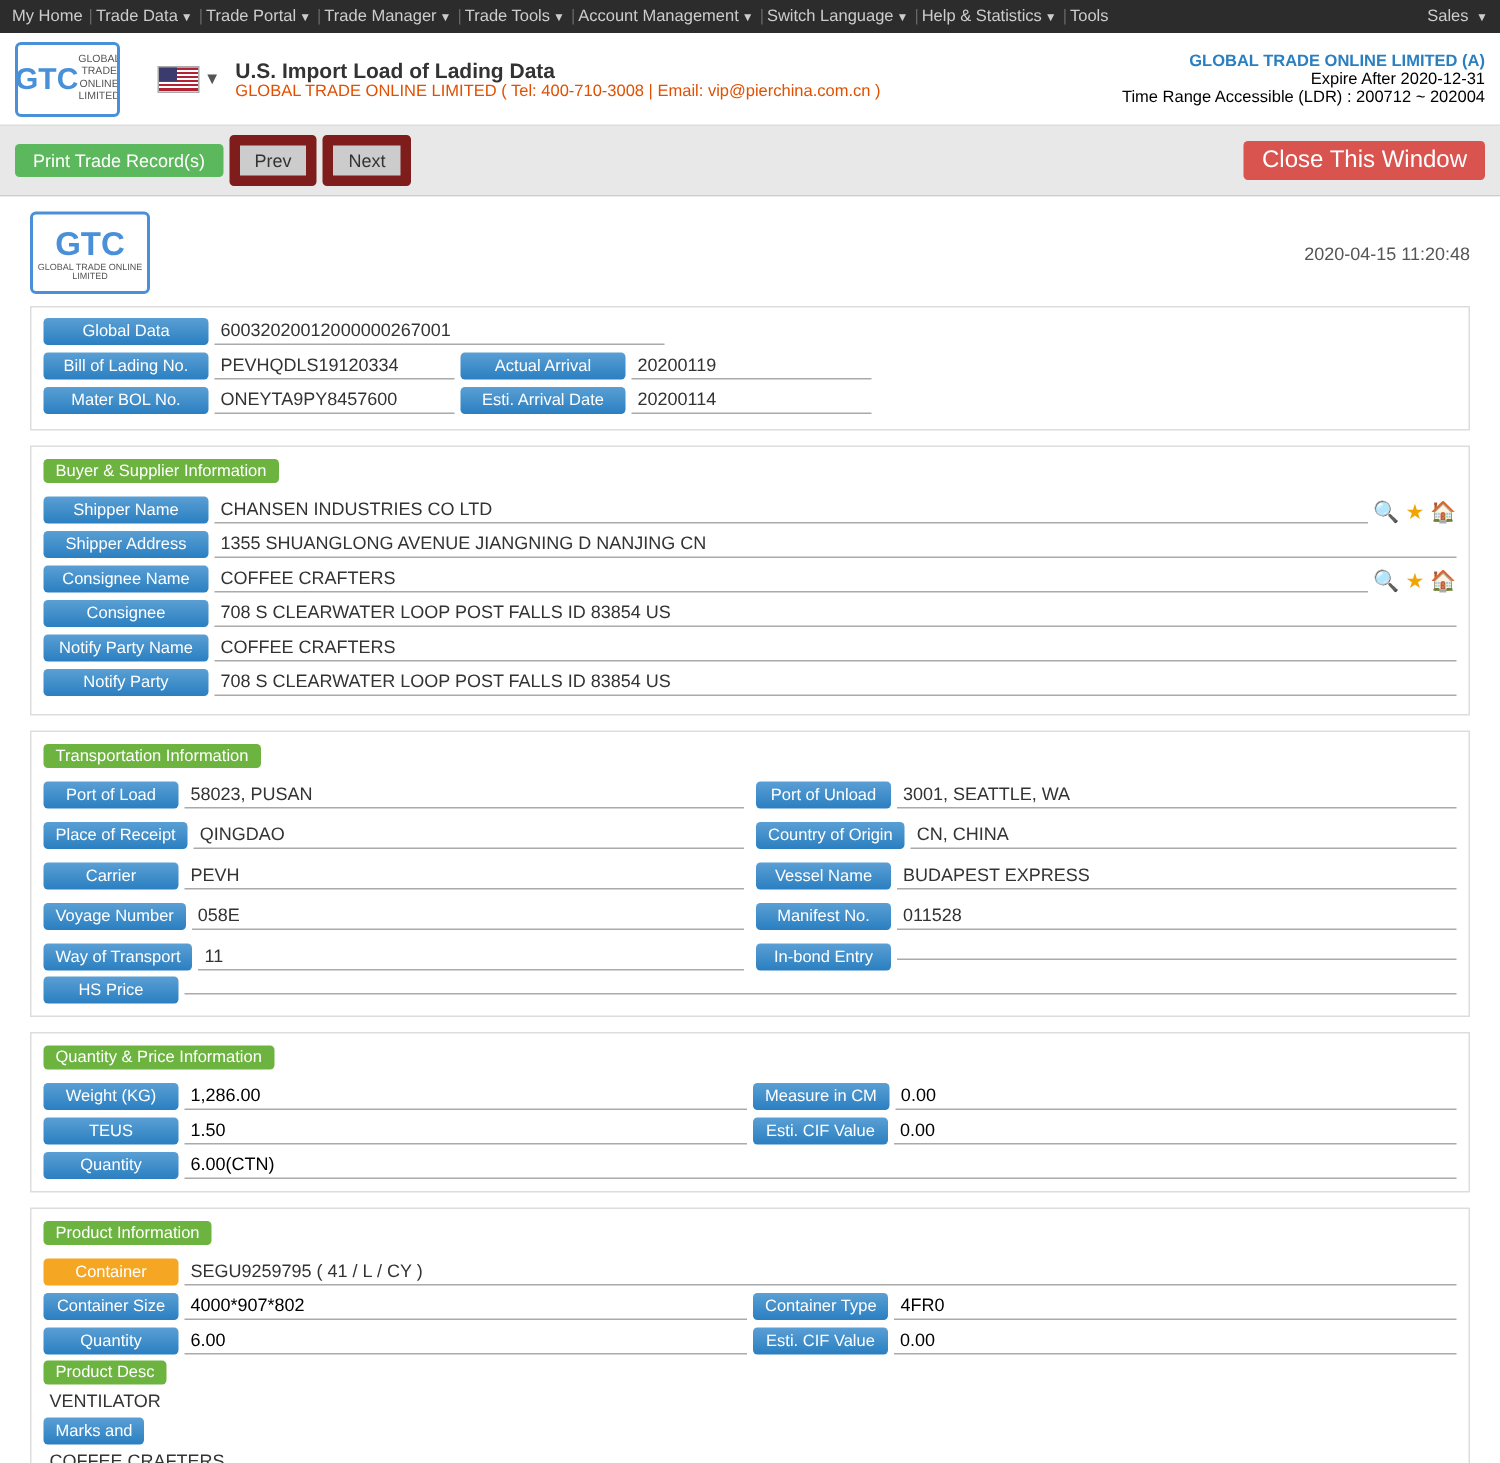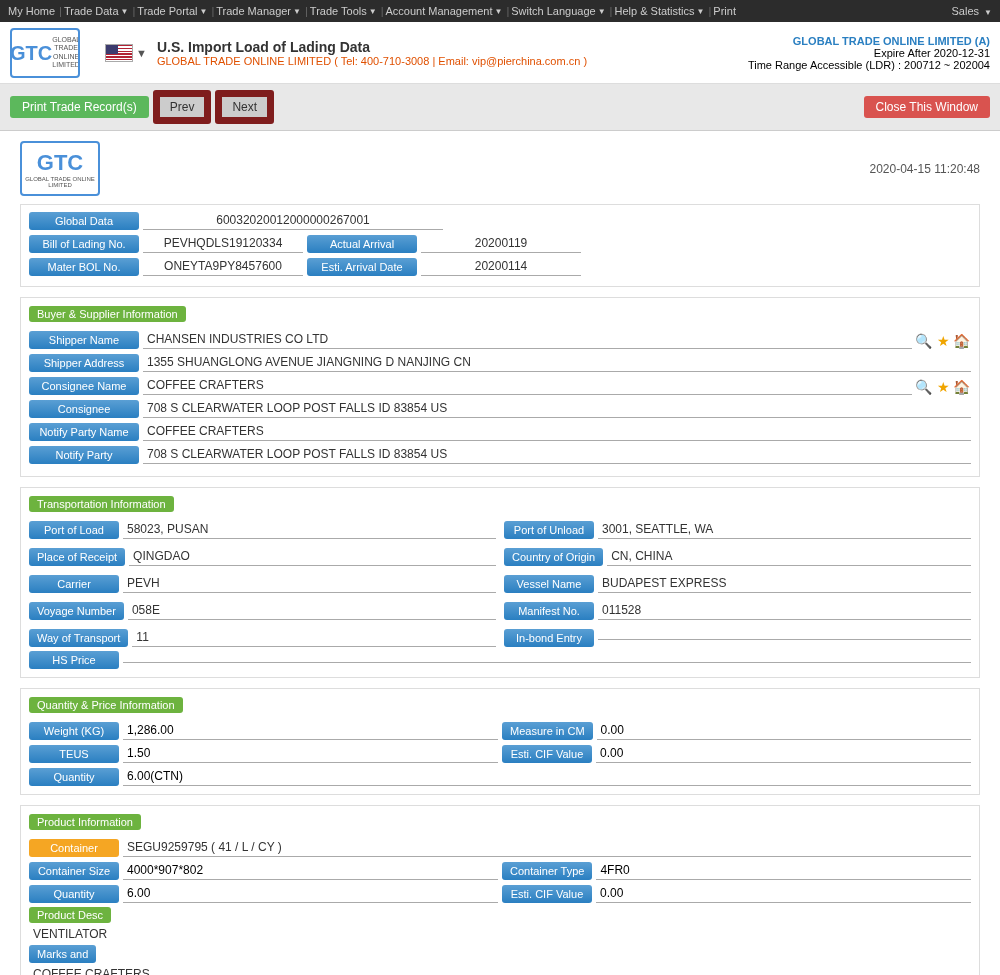--- a/index.html
+++ b/index.html
@@ -21,41 +21,41 @@
     .header-info { flex: 1; }
     .header-title { font-size: 14px; font-weight: bold; color: #333; }
     .header-subtitle { font-size: 11px; color: #e05000; }
     .header-right { text-align: right; font-size: 11px; }
     .header-right .brand { color: #2a7fc1; font-weight: bold; }
 
     
     .action-bar { background: #e8e8e8; border-bottom: 1px solid #ccc; padding: 6px 10px; display: flex; align-items: center; gap: 4px; }
     .btn-green { background: #5cb85c; color: white; border: none; padding: 4px 12px; border-radius: 3px; cursor: pointer; font-size: 12px; }
     .btn-gray { background: #ccc; color: #333; border: 7px solid #7f1d1d; padding: 3px 10px; border-radius: 3px; cursor: pointer; font-size: 12px; }
-    .btn-red { background: #d9534f; color: white; border: none; padding: 4px 12px; border-radius: 3px; cursor: pointer; font-size: 12px; margin-left: auto; }
+    .btn-red { background: #d9534f; color: white; border: none; padding: 4px 12px; border-radius: 3px; cursor: pointer; font-size: 16px; margin-left: auto; }
 
     
     .main-content { background: white; margin: 0; padding: 10px 20px 20px; }
 
     
     .record-header { display: flex; justify-content: space-between; align-items: center; margin-bottom: 8px; }
     .record-logo { display: flex; align-items: center; }
     .record-logo-box { width: 80px; height: 55px; border: 2px solid #4a90d9; border-radius: 4px; display: flex; flex-direction: column; align-items: center; justify-content: center; }
     .record-logo-gtc { font-size: 22px; font-weight: bold; color: #4a90d9; }
     .record-logo-sub { font-size: 6px; color: #555; text-align: center; }
     .record-datetime { color: #555; font-size: 12px; }
 
     
     .section { border: 1px solid #ddd; margin-bottom: 10px; padding: 8px; }
     .section-title { display: inline-block; background: #6db33f; color: white; font-size: 11px; padding: 2px 8px; border-radius: 3px; margin-bottom: 8px; }
 
     .field-row { display: flex; margin-bottom: 4px; align-items: center; flex-wrap: wrap; gap: 4px; }
     .field-label { background: linear-gradient(to bottom, #5a9fd4, #2a7fc1); color: white; font-size: 11px; padding: 3px 8px; border-radius: 3px; min-width: 110px; text-align: center; white-space: nowrap; }
     .field-label-sm { min-width: 90px; }
-    .field-value { border-bottom: 1px solid #aaa; min-width: 160px; padding: 2px 4px; font-size: 12px; color: #333; text-align: center; }
+    .field-value { border-bottom: 1px solid #aaa; min-width: 160px; padding: 2px 4px; font-size: 12px; color: #333; }
     .field-value-wide { min-width: 300px; }
 
     
     .bs-row { display: flex; margin-bottom: 4px; align-items: flex-end; gap: 4px; }
     .bs-value { border-bottom: 1px solid #aaa; padding: 2px 4px; font-size: 12px; color: #333; flex: 1; }
     .icon-search { cursor: pointer; color: #888; font-size: 14px; }
     .icon-star { cursor: pointer; color: #f0a500; font-size: 14px; }
     .icon-home { cursor: pointer; color: #888; font-size: 14px; }
 
     
@@ -95,21 +95,21 @@
   <span class="nav-item">Trade Manager <span class="dropdown-arrow">▼</span></span>
   <span class="separator">|</span>
   <span class="nav-item">Trade Tools <span class="dropdown-arrow">▼</span></span>
   <span class="separator">|</span>
   <span class="nav-item">Account Management <span class="dropdown-arrow">▼</span></span>
   <span class="separator">|</span>
   <span class="nav-item">Switch Language <span class="dropdown-arrow">▼</span></span>
   <span class="separator">|</span>
   <span class="nav-item">Help &amp; Statistics <span class="dropdown-arrow">▼</span></span>
   <span class="separator">|</span>
-  <span class="nav-item">Print</span>
+  <span class="nav-item">Tools</span>
   <span class="sales">Sales <span class="dropdown-arrow">▼</span></span>
 </div>
 
 <div class="header-bar">
   <div class="logo-area">
     <div class="logo-box">
       <div class="logo-gtc">GTC</div>
       <div class="logo-gtc-sub">GLOBAL TRADE<br>ONLINE LIMITED</div>
     </div>
   </div>

